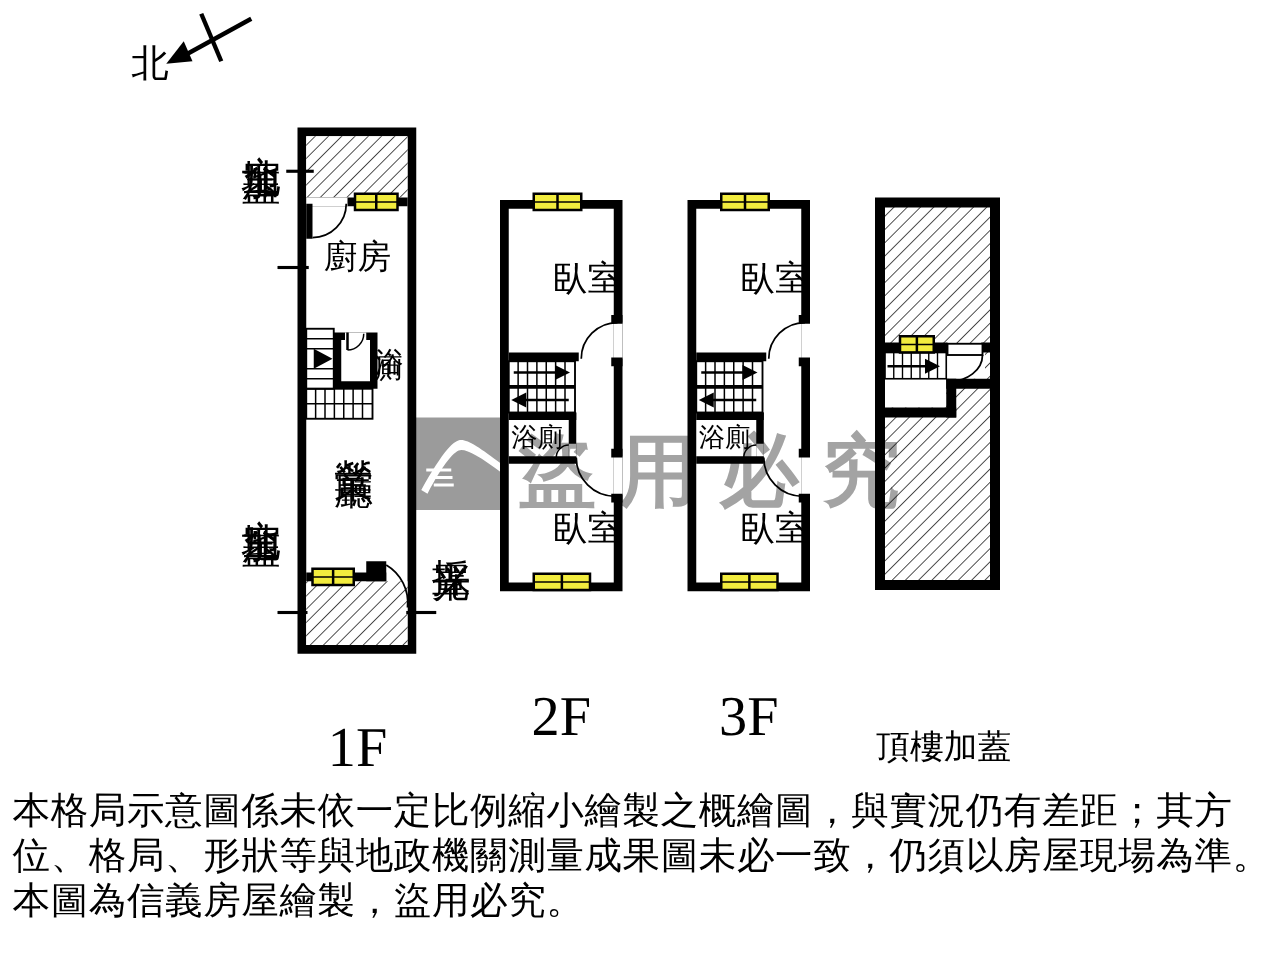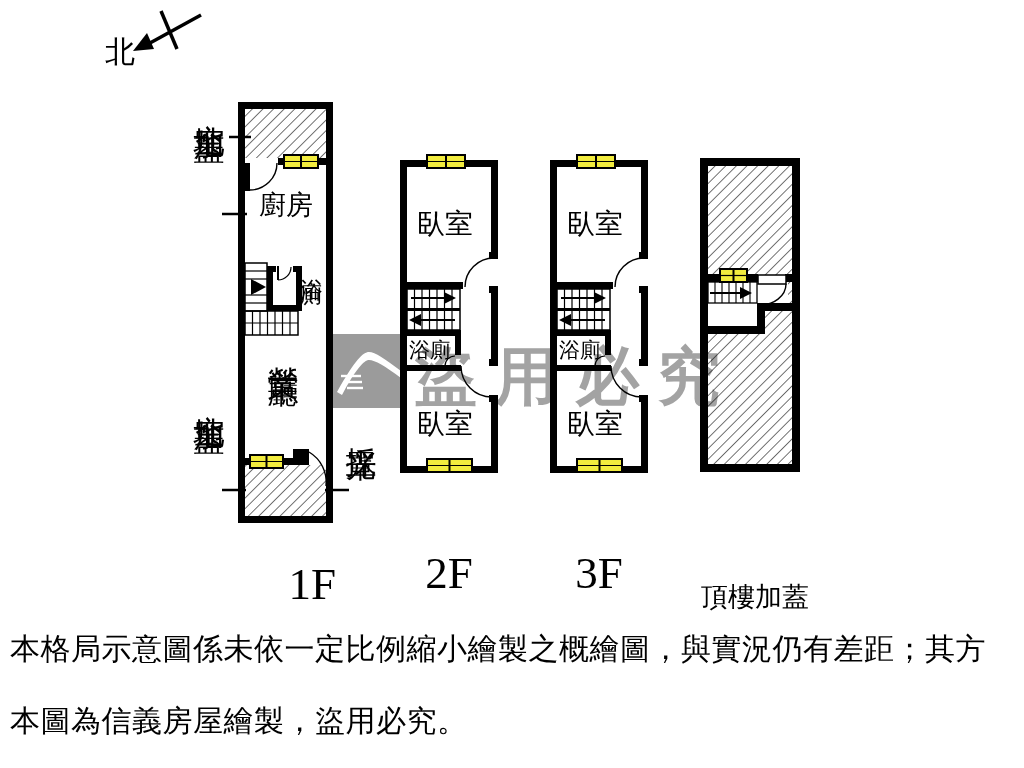--- a/index.html
+++ b/index.html
@@ -4,21 +4,21 @@
 <style>
   html,body{margin:0;padding:0;background:#fff;}
   .canvas{position:relative;width:1024px;height:768px;background:#fff;overflow:hidden;
           font-family:"Liberation Serif","DejaVu Serif",serif;}
   .plan-svg{position:absolute;left:0;top:0;z-index:1;}
   .lbl{position:absolute;color:#000;white-space:nowrap;z-index:2;line-height:1.08;}
   .v{writing-mode:vertical-rl;text-orientation:upright;}
   .ctr{text-align:center;}
   .side-lbl{font-size:31px;letter-spacing:3px;}
   .room-lbl{font-size:27px;}
-  .bed-lbl{font-size:28px;width:98px;text-align:left;margin-left:17px;}
+  .bed-lbl{font-size:28px;width:98px;text-align:right;}
   .floor-lbl{font-size:45px;text-align:center;}
   .roof-lbl{font-size:27px;text-align:center;width:130px;}
   .disc{font-size:30px;letter-spacing:0.5px;}
   
   .wm{position:absolute;inset:0;z-index:5;mix-blend-mode:multiply;pointer-events:none;}
   .wm-logo{position:absolute;left:331px;top:334px;width:74px;height:74px;background:#9b9b9b;}
   .wm-brand{position:absolute;left:414px;top:334px;font-size:63px;font-weight:bold;
             letter-spacing:18px;color:#a3a3a3;white-space:nowrap;}
   .wm-notice{position:absolute;left:331px;top:404px;font-size:15.5px;letter-spacing:2.2px;
              color:#a3a3a3;white-space:nowrap;}
@@ -191,26 +191,27 @@
   <div class="lbl v" style="left:344px;top:423px;font-size:31px;letter-spacing:2px;">採光罩</div>
 
   <div class="lbl bed-lbl" style="left:400px;top:209px;">臥室</div>
   <div class="lbl" style="left:409px;top:339px;font-size:21px;">浴廁</div>
   <div class="lbl bed-lbl" style="left:400px;top:409px;">臥室</div>
 
   <div class="lbl bed-lbl" style="left:550px;top:209px;">臥室</div>
   <div class="lbl" style="left:559px;top:339px;font-size:21px;">浴廁</div>
   <div class="lbl bed-lbl" style="left:550px;top:409px;">臥室</div>
 
-  <div class="lbl floor-lbl" style="left:236px;top:560px;width:100px;text-align:right;">1F</div>
+  <div class="lbl floor-lbl" style="left:236px;top:574px;width:100px;">1F</div>
   <div class="lbl floor-lbl" style="left:400px;top:549px;width:98px;">2F</div>
   <div class="lbl floor-lbl" style="left:550px;top:549px;width:98px;">3F</div>
   <div class="lbl roof-lbl" style="left:690px;top:562px;margin-top:21px;">頂樓加蓋</div>
 
   <div class="lbl disc" style="left:10px;top:633px;text-align:center;">本格局示意圖係未依一定比例縮小繪製之概繪圖，與實況仍有差距；其方</div>
+  <div class="lbl disc" style="left:10px;top:669px;">位、格局、形狀等與地政機關測量成果圖未必一致，仍須以房屋現場為準。</div>
   <div class="lbl disc" style="left:10px;top:705px;">本圖為信義房屋繪製，盜用必究。</div>
 
   <div class="wm">
     <div class="wm-logo">
       <svg width="74" height="74" viewBox="0 0 74 74">
         <path d="M 6,58 C 24,26 32,18 38,18 C 44,18 54,25 70,37 L 70,44 C 54,32 44,26 38,26 C 33,26 24,36 11,61 Z" fill="#ffffff"></path>
         <g stroke="#ffffff" stroke-width="2.4">
           <line x1="10" y1="42" x2="30" y2="42"></line>
           <line x1="13" y1="48" x2="31" y2="48"></line>
           <line x1="16" y1="54" x2="32" y2="54"></line>

